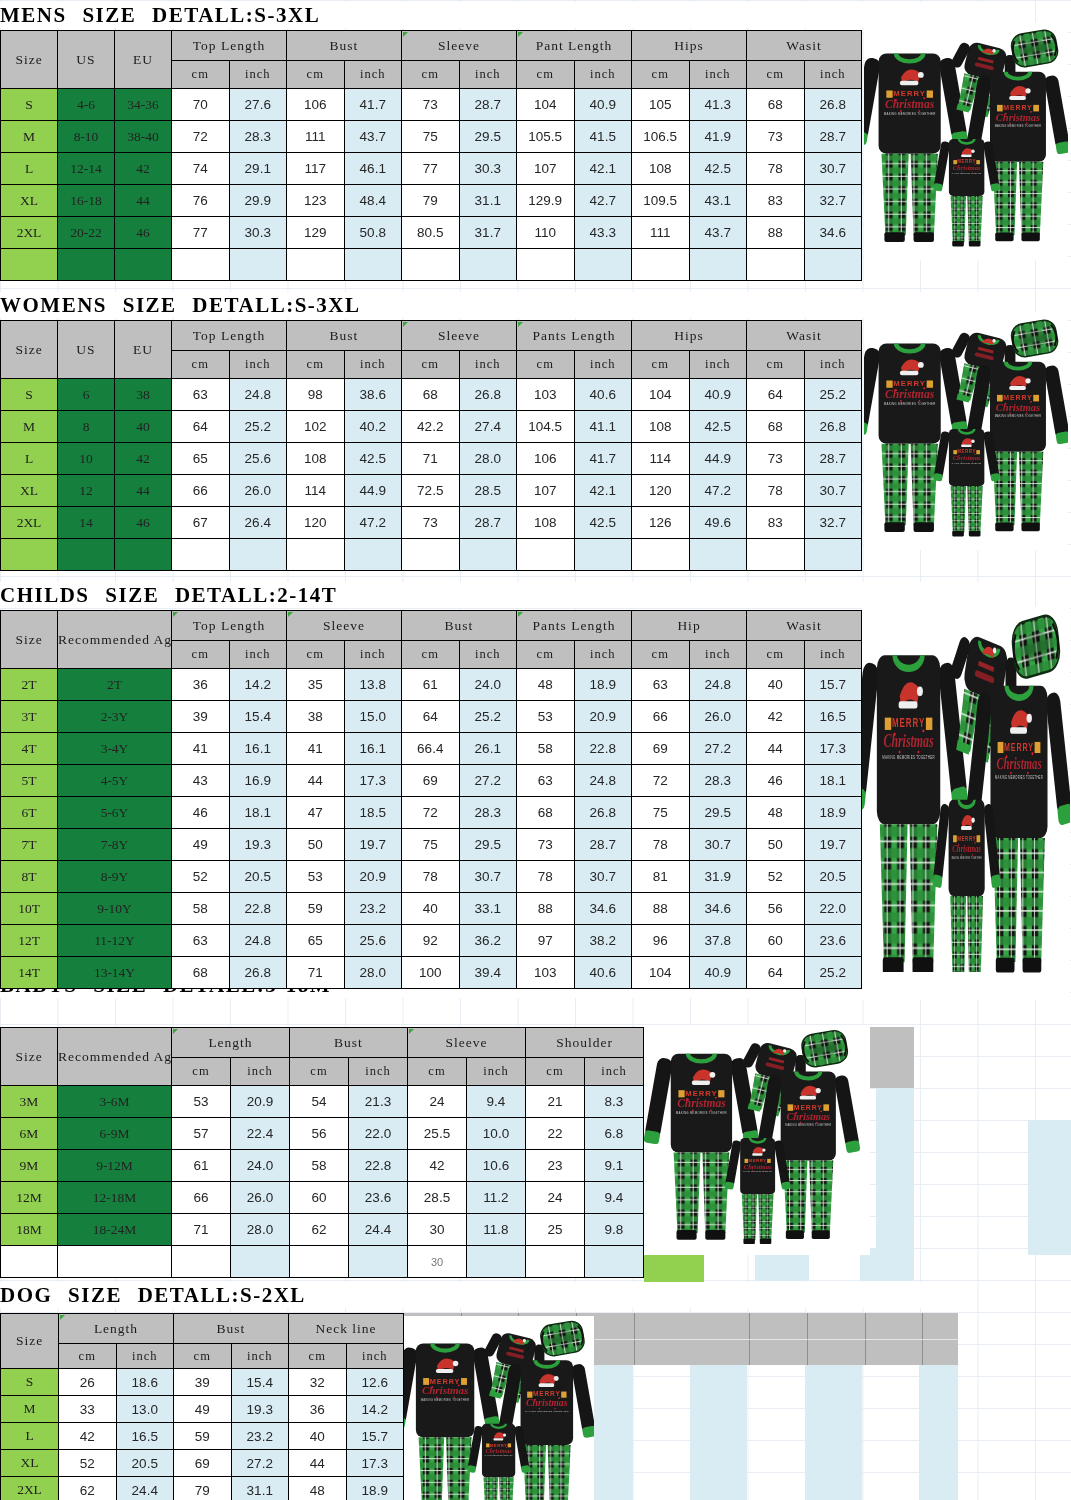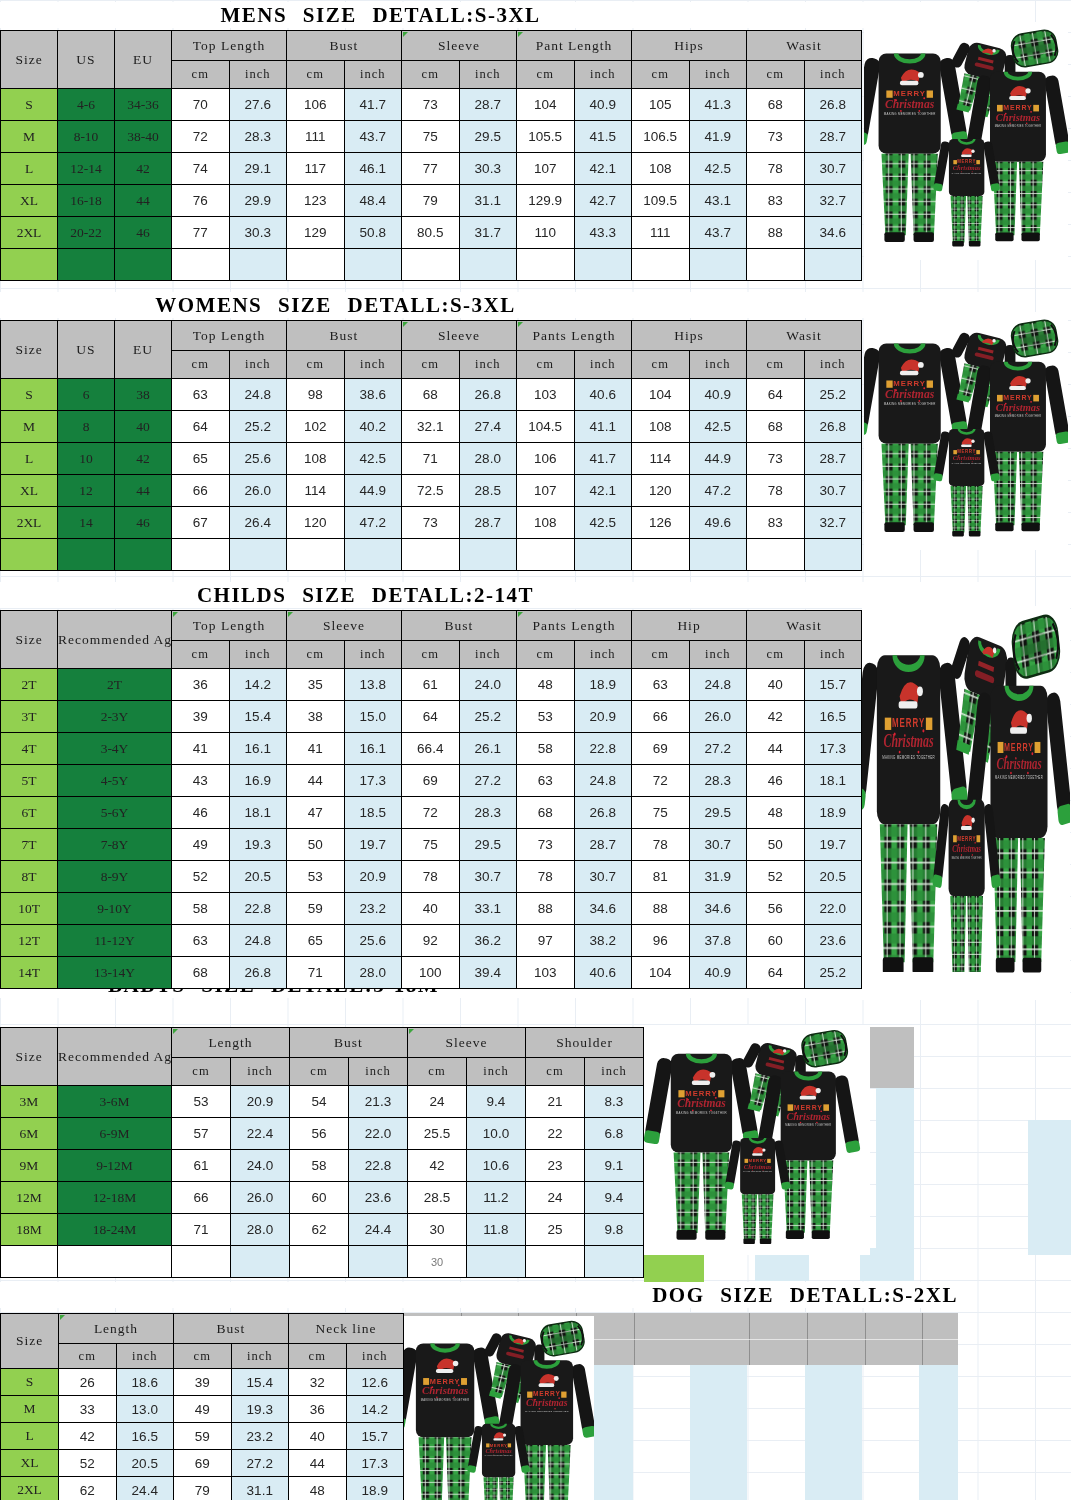--- a/index.html
+++ b/index.html
@@ -5,26 +5,26 @@
   html,body{margin:0;padding:0;background:#fff;}
   .page{position:relative;width:1071px;height:1500px;overflow:hidden;background:#fff;
     background-image:
       linear-gradient(to right,#e9eef4 1px,transparent 1px),
       linear-gradient(to bottom,#e9eef4 1px,transparent 1px);
     background-size:57.5px 32px;
     font-family:"Liberation Sans",sans-serif;}
   
   .sec-title{position:absolute;left:0;width:981px;height:26px;line-height:26px;z-index:3;
     background:#fff;color:#000;font-family:"Liberation Serif",serif;font-weight:600;
-    font-size:21px;letter-spacing:1.5px;word-spacing:9px;box-sizing:border-box;text-align:center;}
+    font-size:21px;letter-spacing:1.5px;word-spacing:9px;box-sizing:border-box;text-align:left;}
   #title-mens{top:2px;padding-right:220px;}
   #title-womens{top:292px;padding-right:310px;}
   #title-childs{top:582px;padding-right:250px;}
   #title-babys{top:972px;padding-right:434px;}
-  #title-dog{top:1282px;width:958px;text-align:right;padding-left:14px;}
+  #title-dog{top:1282px;width:958px;text-align:left;}
   
   table{position:absolute;left:0;border-collapse:collapse;table-layout:fixed;z-index:3;background:#fff;}
   #t-mens{top:30px;width:862px;}
   #t-womens{top:320px;width:862px;}
   #t-childs{top:610px;width:862px;}
   #t-babys{top:1027px;width:644px;}
   #t-dog{top:1313px;width:404px;}
   th,td{border:1px solid #000;padding:0;text-align:center;vertical-align:middle;overflow:hidden;white-space:nowrap;}
   thead tr.g{height:30px;} thead tr.u{height:28px;}
   tbody tr{height:32px;}
@@ -406,21 +406,21 @@
           <td class="c-inch">25.2</td>
         </tr>
         <tr>
           <td class="c-size">M</td>
           <td class="c-us">8</td>
           <td class="c-us">40</td>
           <td class="c-cm">64</td>
           <td class="c-inch">25.2</td>
           <td class="c-cm">102</td>
           <td class="c-inch">40.2</td>
-          <td class="c-cm">32.1</td>
+          <td class="c-cm">42.2</td>
           <td class="c-inch">27.4</td>
           <td class="c-cm">104.5</td>
           <td class="c-inch">41.1</td>
           <td class="c-cm">108</td>
           <td class="c-inch">42.5</td>
           <td class="c-cm">68</td>
           <td class="c-inch">26.8</td>
         </tr>
         <tr>
           <td class="c-size">L</td>

